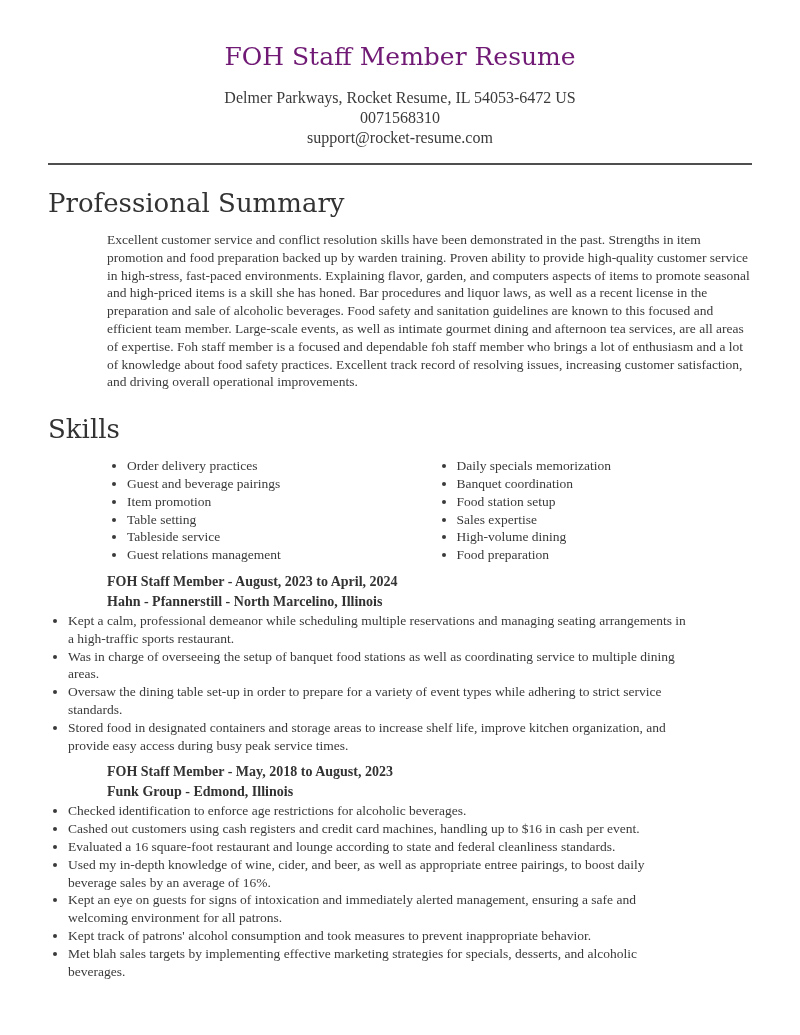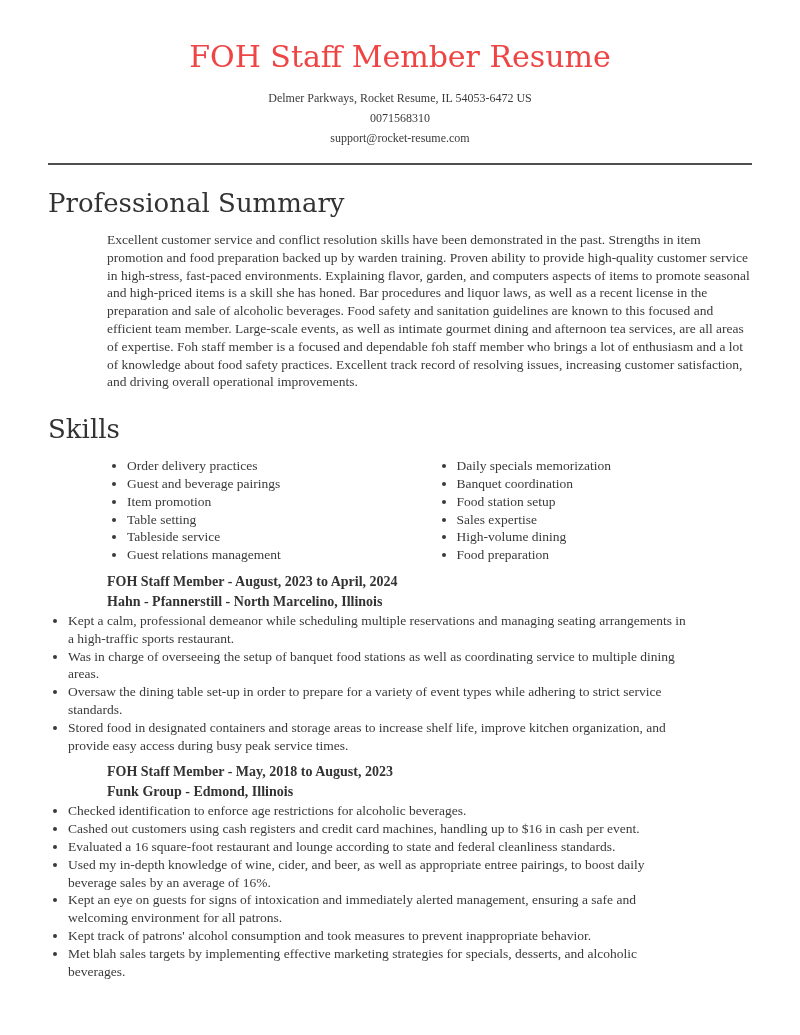--- a/index.html
+++ b/index.html
@@ -16,28 +16,28 @@
   }
   .page {
     padding: 38px 48px 0 48px;
     box-sizing: border-box;
     width: 800px;
   }
   
   .resume-title {
     font-family: "DejaVu Serif", serif;
     font-weight: 400;
-    font-size: 30px;
+    font-size: 25px;
     line-height: 38px;
     text-align: center;
-    color: #ef4444;
+    color: #701a75;
     margin: 0 0 12px 0;
   }
   .contact-line {
-    font-size: 12px;
+    font-size: 16px;
     line-height: 20px;
     text-align: center;
     color: #3a3a3a;
     margin: 0;
   }
   .header-divider {
     border: none;
     border-top: 2px solid #4f4f4f;
     margin: 15px 0 0 0;
   }

